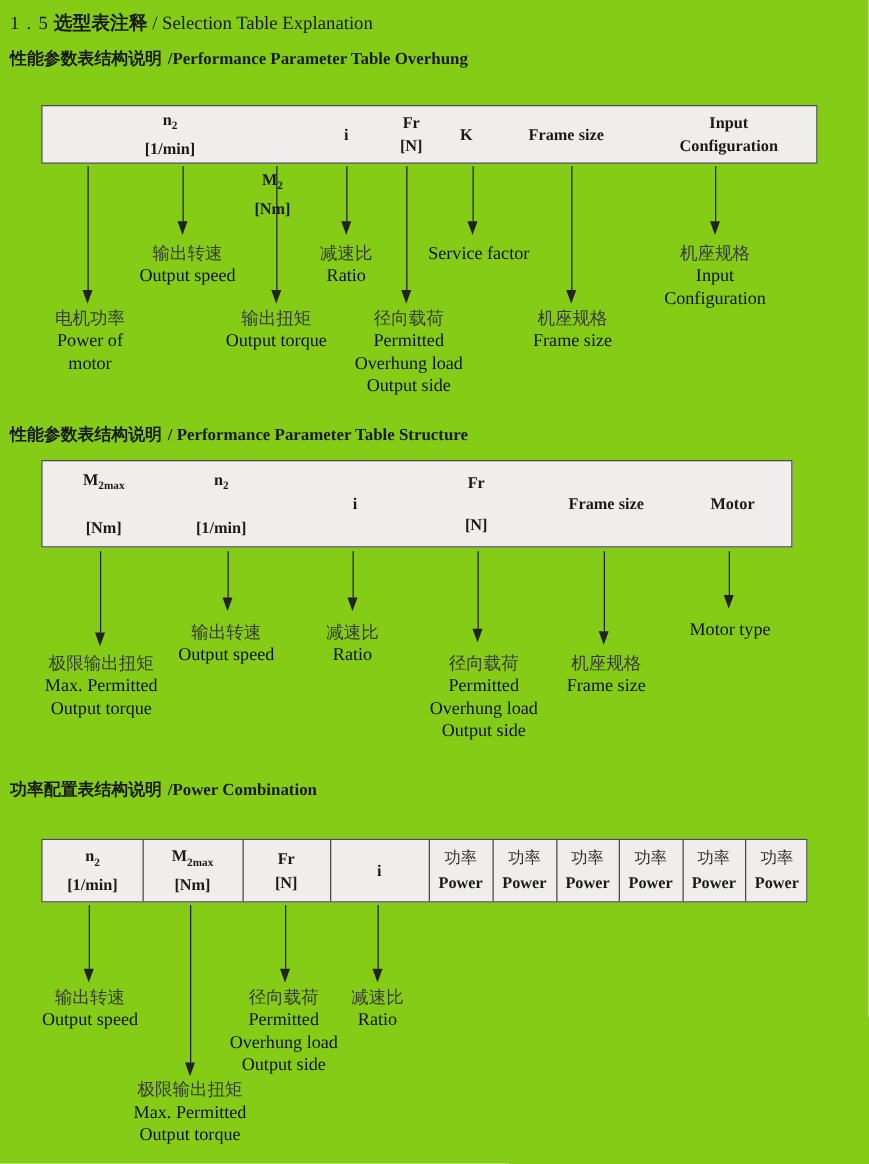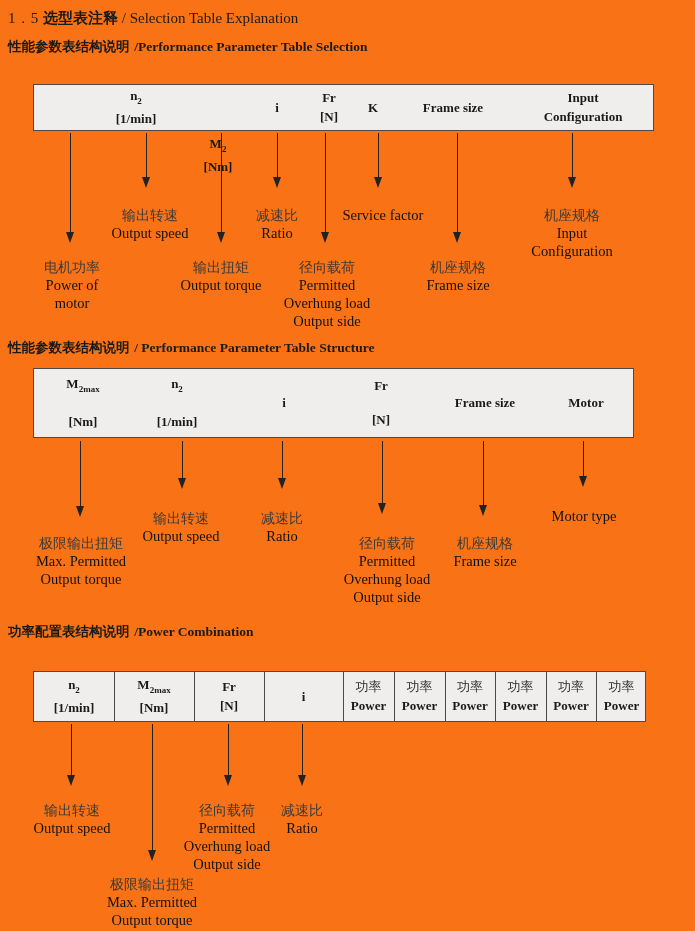--- a/index.html
+++ b/index.html
@@ -1,16 +1,16 @@
 <!DOCTYPE html>
 <html><head>
 <meta charset="utf-8">
 <style>
   html,body{margin:0;padding:0;background:#ffffff;}
-  #page{position:relative;width:695px;height:931px;background:#f97316;overflow:hidden;
+  #page{position:relative;width:695px;height:931px;background:#84cc16;overflow:hidden;
         font-family:"Liberation Serif",serif;color:#1a1a1a;text-decoration:underline;}
   
   .title{position:absolute;font-size:15px;white-space:nowrap;}
   .title .num{font-family:"Liberation Serif",serif;letter-spacing:1px;}
   .title .cn{font-family:"DejaVu Sans",sans-serif;font-weight:bold;font-size:15px;}
   .title .en{font-family:"Liberation Serif",serif;font-size:15px;}
   .sec-heading{position:absolute;font-size:13.5px;white-space:nowrap;}
   .sec-heading .cn{font-family:"DejaVu Sans",sans-serif;font-weight:bold;}
   .sec-heading .en{font-family:"Liberation Serif",serif;font-weight:bold;}
   
@@ -22,39 +22,39 @@
   .cell .unit{font-weight:bold;font-size:13px;line-height:16px;white-space:nowrap;}
   .cell .cnword{font-family:"DejaVu Sans",sans-serif;font-size:13px;color:#2f2f2f;line-height:16px;white-space:nowrap;}
   .gap2{gap:3px;} .gap16{gap:18px;}
   .vline{position:absolute;top:0;bottom:0;width:1px;background:#4a4a4a;}
   
   .arrow{position:absolute;width:1px;background:#222;}
   .arrow::after{content:'';position:absolute;left:-4px;bottom:-11px;
     border-left:4.5px solid transparent;border-right:4.5px solid transparent;
     border-top:11px solid #222;}
   
-  .callout{position:absolute;text-align:center;margin-top:12px;}
+  .callout{position:absolute;text-align:center;}
   .callout .cn{font-family:"DejaVu Sans",sans-serif;font-size:14px;color:#3a3a3a;
                line-height:18px;white-space:nowrap;}
   .callout .en{font-family:"Liberation Serif",serif;font-size:14.5px;color:#111;
                line-height:18px;white-space:nowrap;}
 </style>
 </head>
 <body>
 
 <div id="page">
 
   <div class="title" style="left:8px;top:9px;">
     <span class="num">1 . 5</span>
     <span class="cn">选型表注释</span>
     <span class="en">/  Selection Table Explanation</span>
   </div>
 
   <div class="sec-heading" style="left:8px;top:38px;">
-    <span class="cn">性能参数表结构说明 </span><span class="en">/Performance Parameter Table Selection</span>
+    <span class="cn">性能参数表结构说明 </span><span class="en">/Performance Parameter Table Overhung</span>
   </div>
 
   <div class="ptable" style="left:33px;top:84px;width:621px;height:47px;">
     <div class="cell gap2" style="left:62px;width:80px;">
       <div class="sym"><span>n</span><sub>2</sub></div>
       <div class="unit">[1/min]</div>
     </div>
     <div class="cell gap2" style="left:149px;width:70px;margin-top:48px;">
       <div class="sym"><span>M</span><sub>2</sub></div>
       <div class="unit">[Nm]</div>

